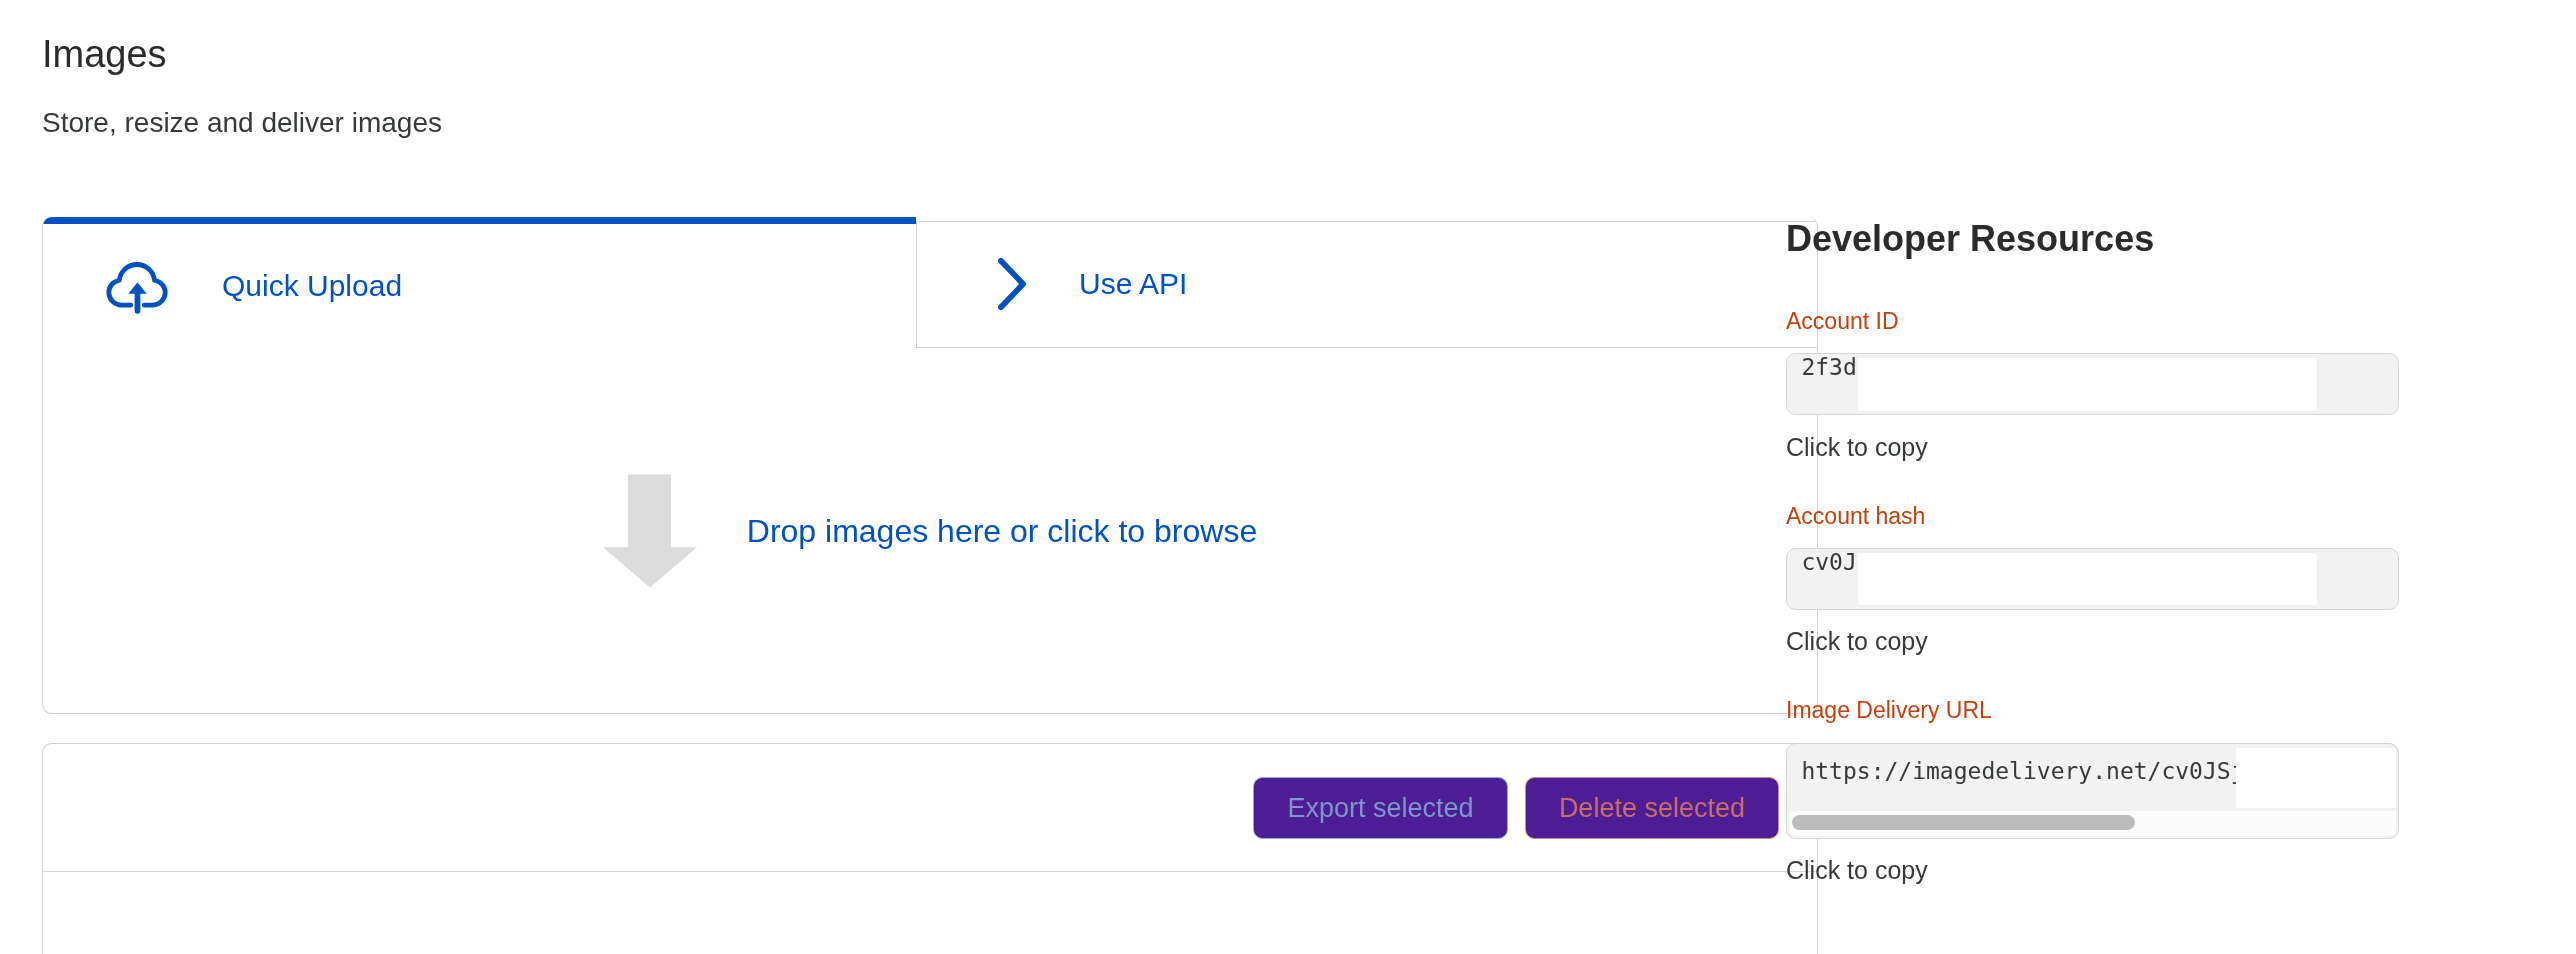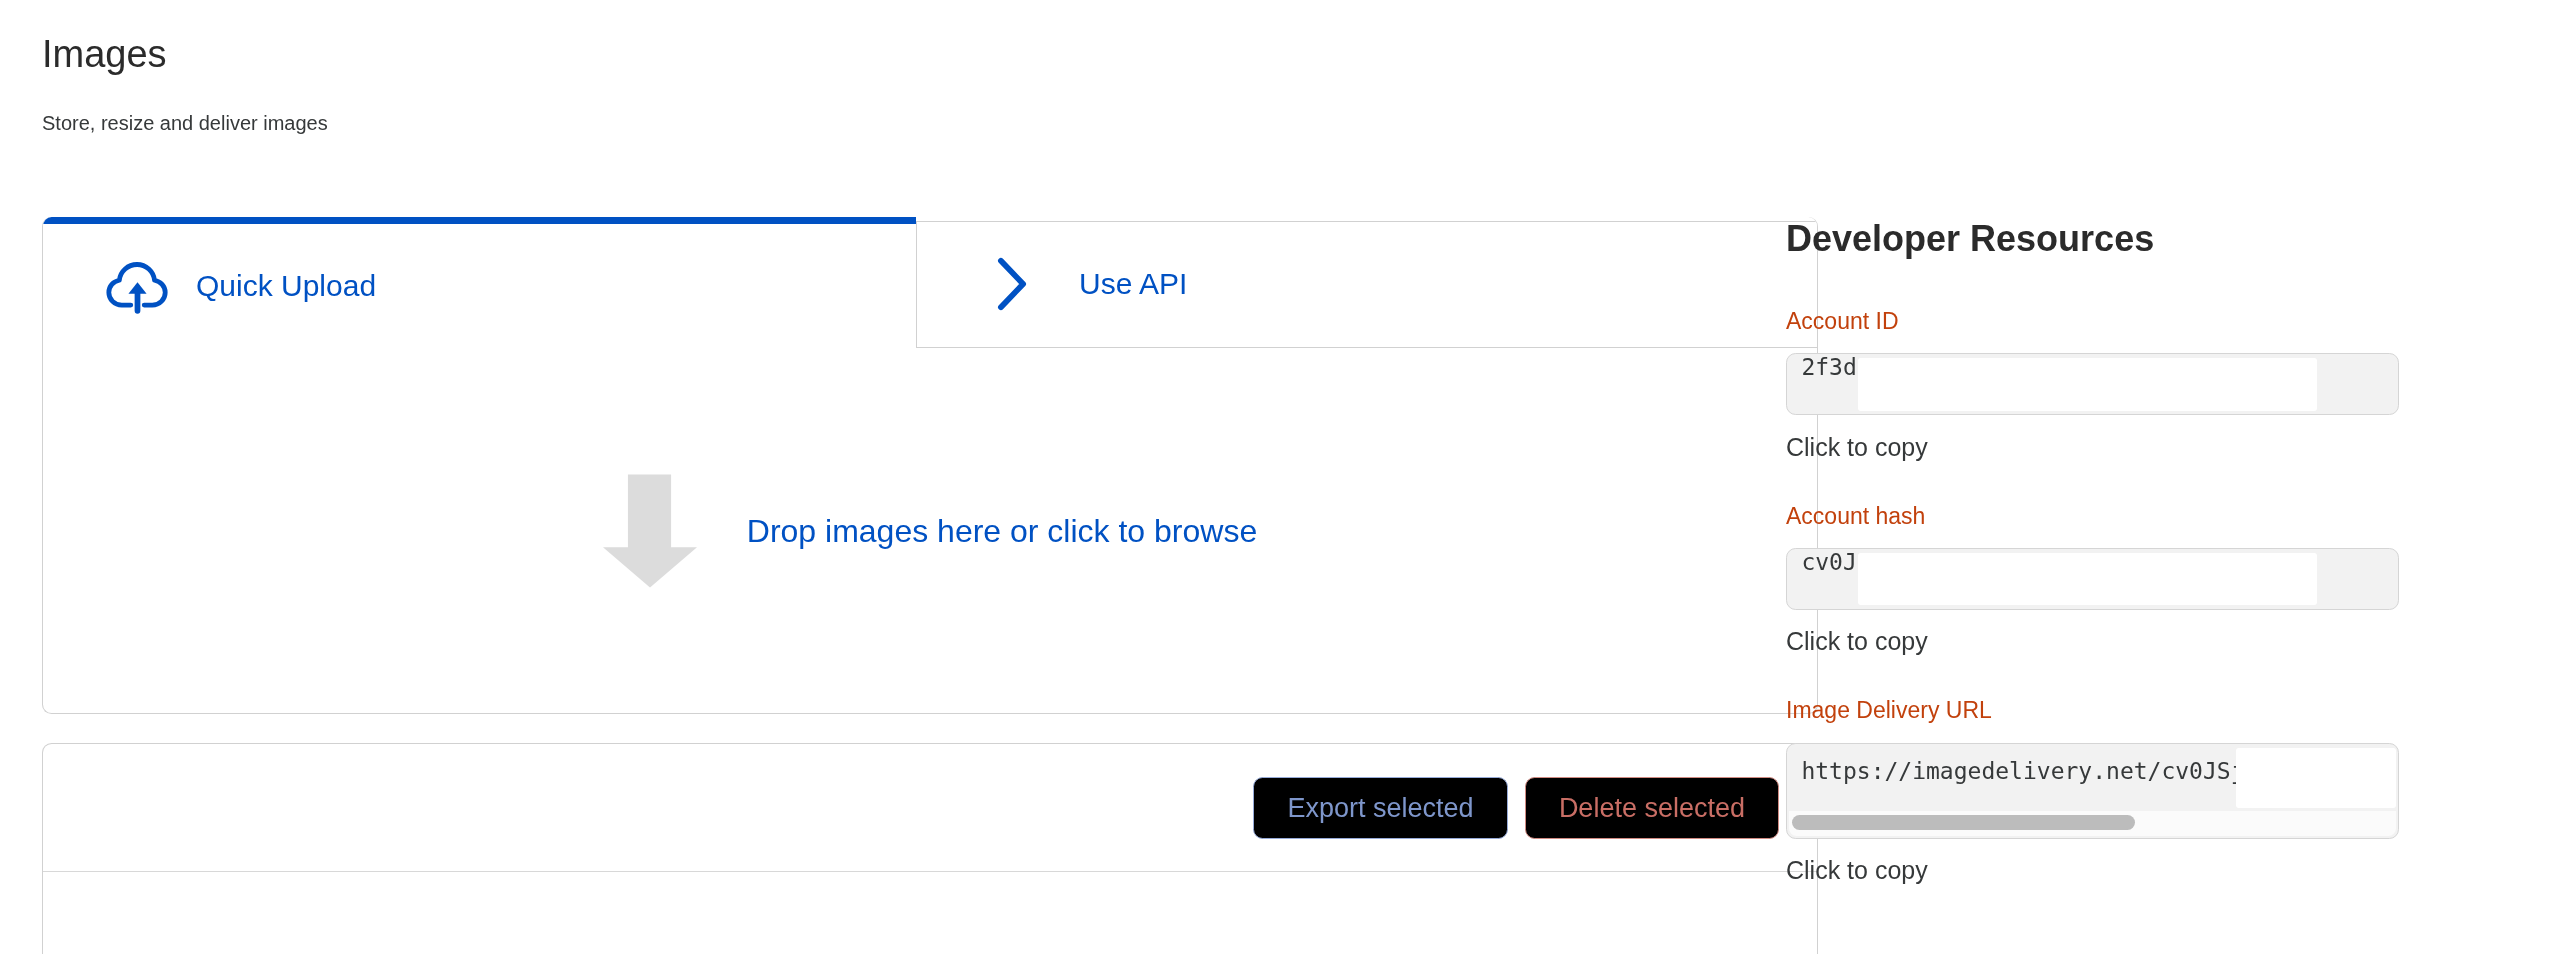--- a/index.html
+++ b/index.html
@@ -6,44 +6,44 @@
   .canvas{
     position:relative;width:2576px;height:954px;overflow:hidden;
     background:#ffffff;color:#36393a;
     font-family:"Liberation Sans",sans-serif;
   }
 
   
   .page-title{position:absolute;left:42px;top:29px;margin:0;
     font-size:38px;line-height:50px;font-weight:400;color:#2b2b2b;}
   .page-subtitle{position:absolute;left:42px;top:104px;margin:0;
-    font-size:20px;line-height:38px;color:#36393a;}
+    font-size:28px;line-height:38px;color:#36393a;}
 
   
   .upload-card{position:absolute;left:42px;top:217px;width:1776px;height:497px;
     box-sizing:border-box;border:1.9px solid #d1d1d1;border-top:none;
     border-radius:9.6px;overflow:hidden;background:#fff;}
   .tabs-row{display:flex;height:131px;}
   .tab{display:flex;align-items:center;box-sizing:border-box;cursor:pointer;background:#fff;}
-  .tab-active{width:873px;border-top:7.7px solid #0051c3;padding-left:62px;gap:26px;}
+  .tab-active{width:873px;border-top:7.7px solid #0051c3;padding-left:62px;gap:52px;}
   .tab-inactive{flex:1;margin-top:3.8px;border:1.9px solid #d1d1d1;border-right:none;
     padding-left:79px;gap:50px;}
   .tab-label{font-size:30px;color:#0051c3;white-space:nowrap;}
   .dropzone{height:366px;display:flex;align-items:center;justify-content:center;
     gap:50px;cursor:pointer;}
   .dropzone-label{font-size:32px;color:#0051c3;}
 
   
   .table-card{position:absolute;left:42px;top:743px;width:1776px;height:214px;
     box-sizing:border-box;border:1.9px solid #d1d1d1;border-bottom:none;
     border-radius:9.6px 9.6px 0 0;background:#fff;}
   .actions-row{height:128px;box-sizing:border-box;border-bottom:1.9px solid #d8d8d8;
     display:flex;align-items:center;justify-content:flex-end;gap:17.3px;padding-right:38px;}
   .btn{height:62px;padding:0 33px;font-size:27px;line-height:58px;border-radius:9.6px;
-    background:#000000;font-family:inherit;cursor:pointer;white-space:nowrap;}
+    background:#4c1d95;font-family:inherit;cursor:pointer;white-space:nowrap;}
   .btn-export{border:1.9px solid #96aad8;color:#7e96cb;}
   .btn-delete{border:1.9px solid #d08a82;color:#c96e65;}
   .header-row{position:relative;height:74px;box-sizing:border-box;
     border-bottom:1.9px solid #d8d8d8;font-weight:700;font-size:27px;color:#2f2f2f;}
   .select-all{position:absolute;left:15.4px;top:21px;width:29px;height:29px;
     box-sizing:border-box;border:1.9px solid #919191;border-radius:8.7px;background:#fff;cursor:pointer;}
   .col{position:absolute;top:50%;transform:translateY(-50%);white-space:nowrap;}
   .col-name{left:85px;}
   .col-uploaded{left:926px;}
   .col-actions{left:1201px;}

